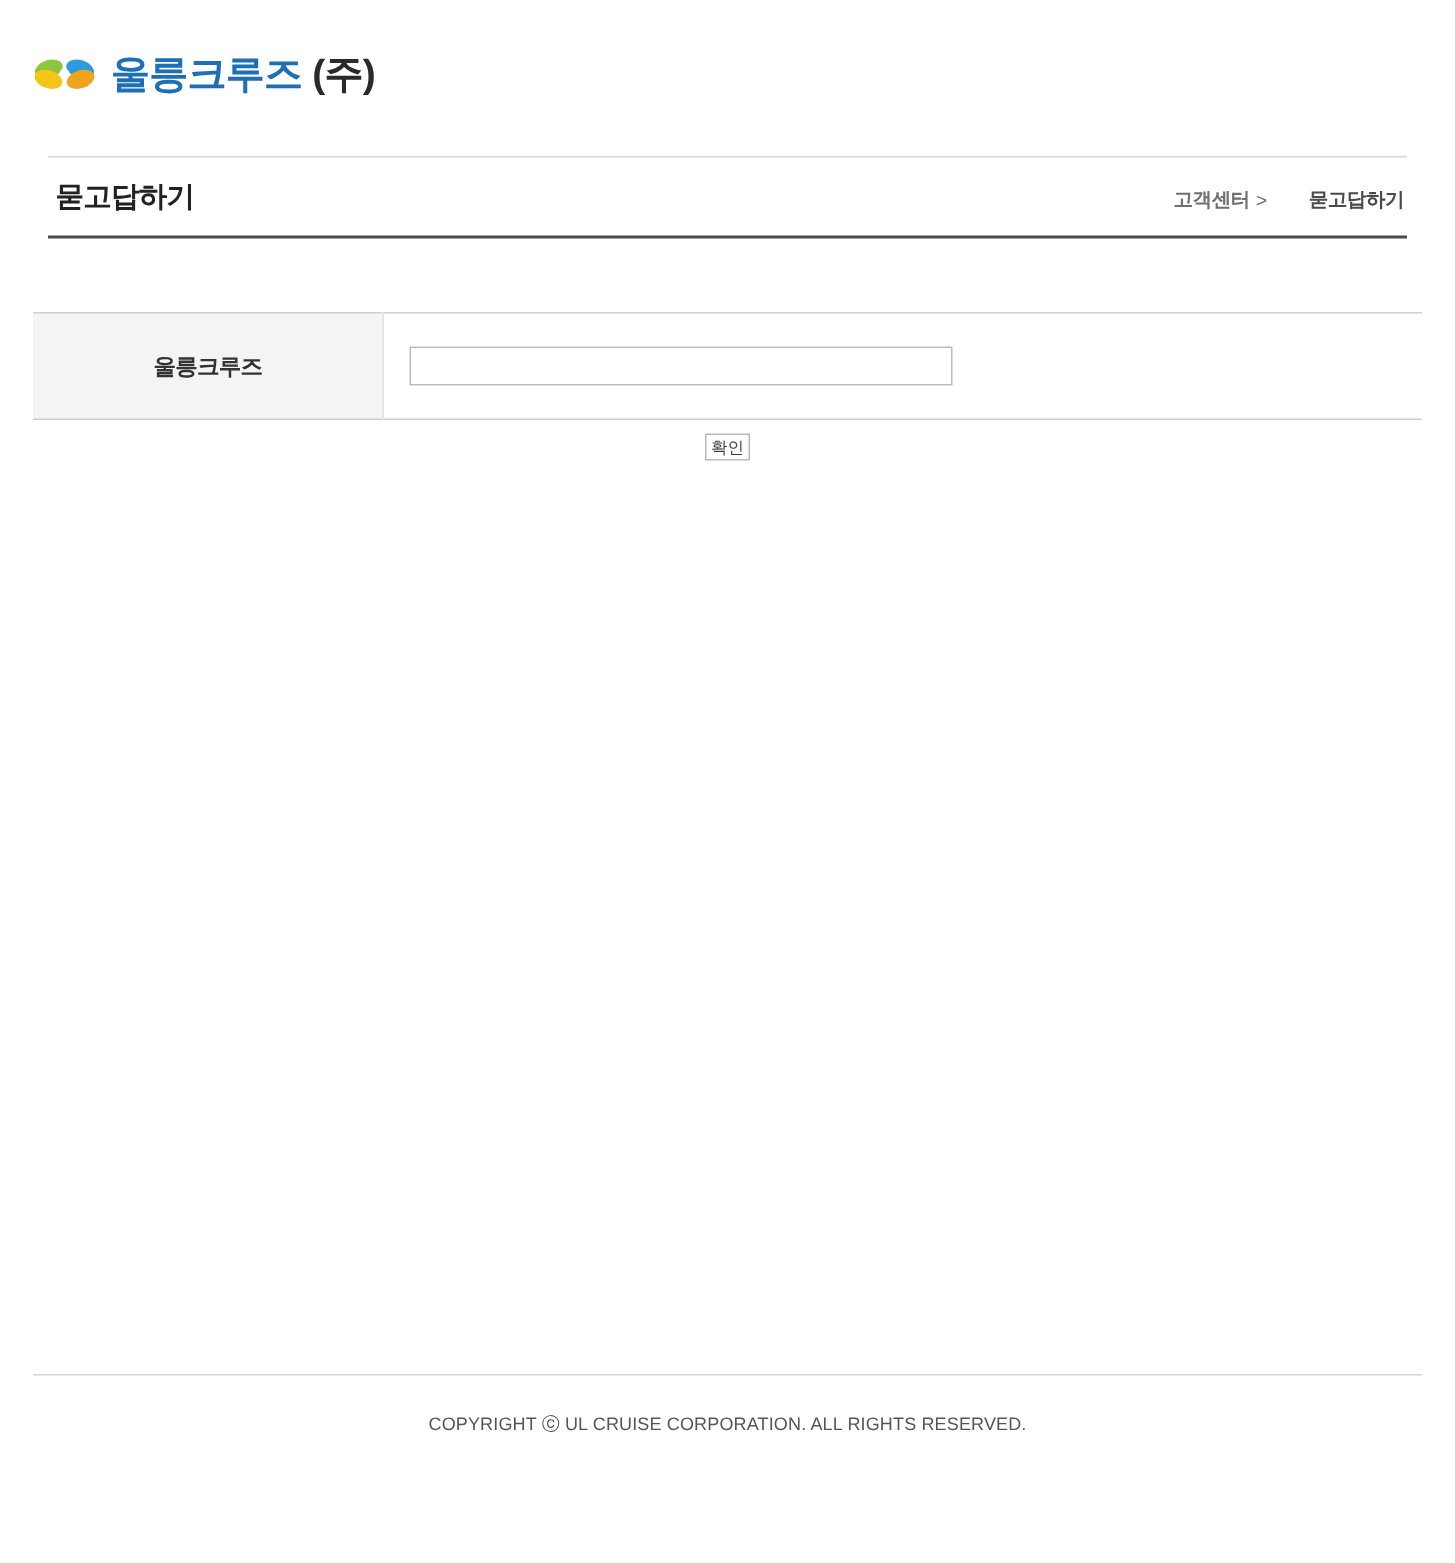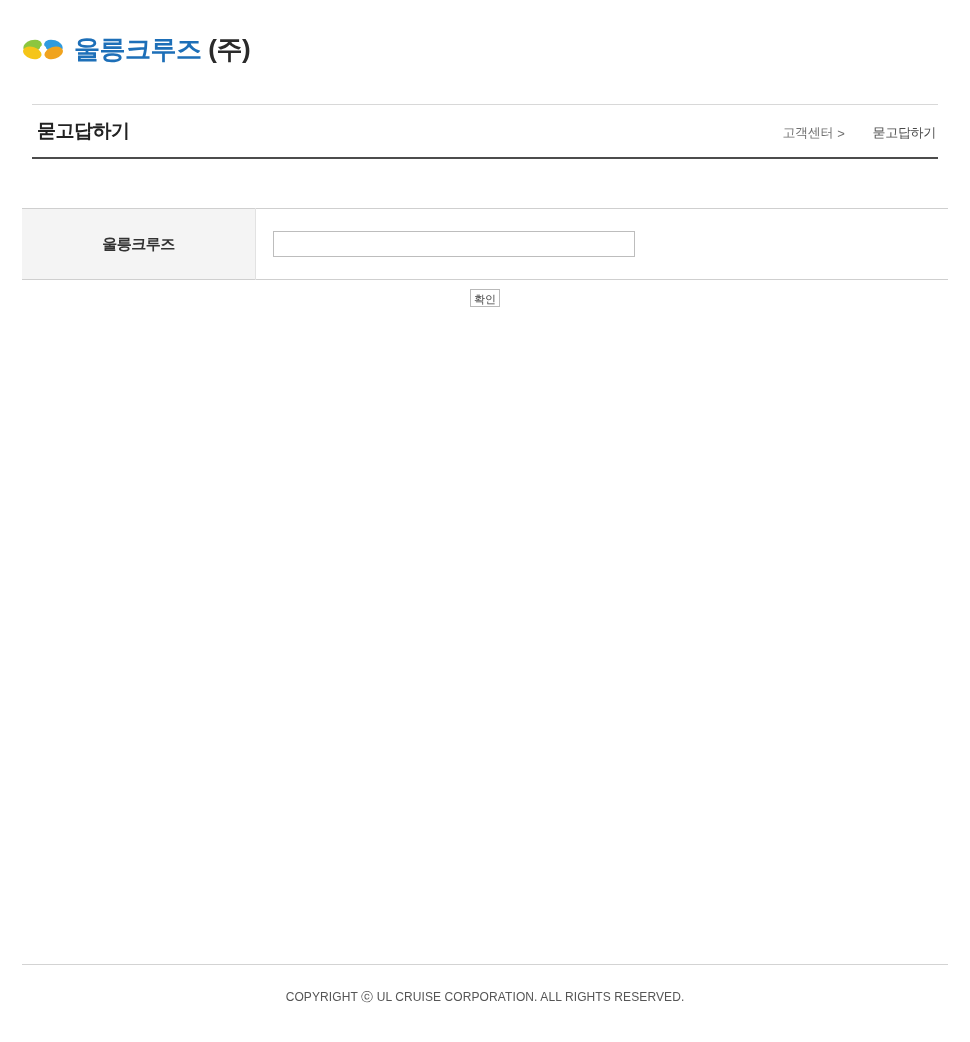--- a/index.html
+++ b/index.html
@@ -80,20 +80,21 @@
     top: 19px;
     font-size: 13px;
     color: #6f6f6f;
     letter-spacing: -0.3px;
     display: flex;
     align-items: center;
     gap: 0;
   }
   .breadcrumb .crumb {
     color: #6f6f6f;
+    font-weight: bold;
   }
   .breadcrumb .sep {
     margin: 0 6px 0 4px;
     color: #6f6f6f;
   }
   .breadcrumb .crumb.current {
     color: #4a4a4a;
     margin-left: 22px;
   }
 
@@ -159,21 +160,20 @@
     cursor: pointer;
     font-family: "Liberation Sans", "DejaVu Sans", sans-serif;
   }
 
   
   .footer {
     position: absolute;
     left: 0;
     top: 916px;
     width: 970px;
-    margin-top: 48px;
   }
   .footer-rule {
     margin: 0 22px;
     border-top: 1px solid #d3d3d3;
   }
   .copyright {
     text-align: center;
     font-size: 12px;
     color: #555555;
     letter-spacing: 0.1px;

